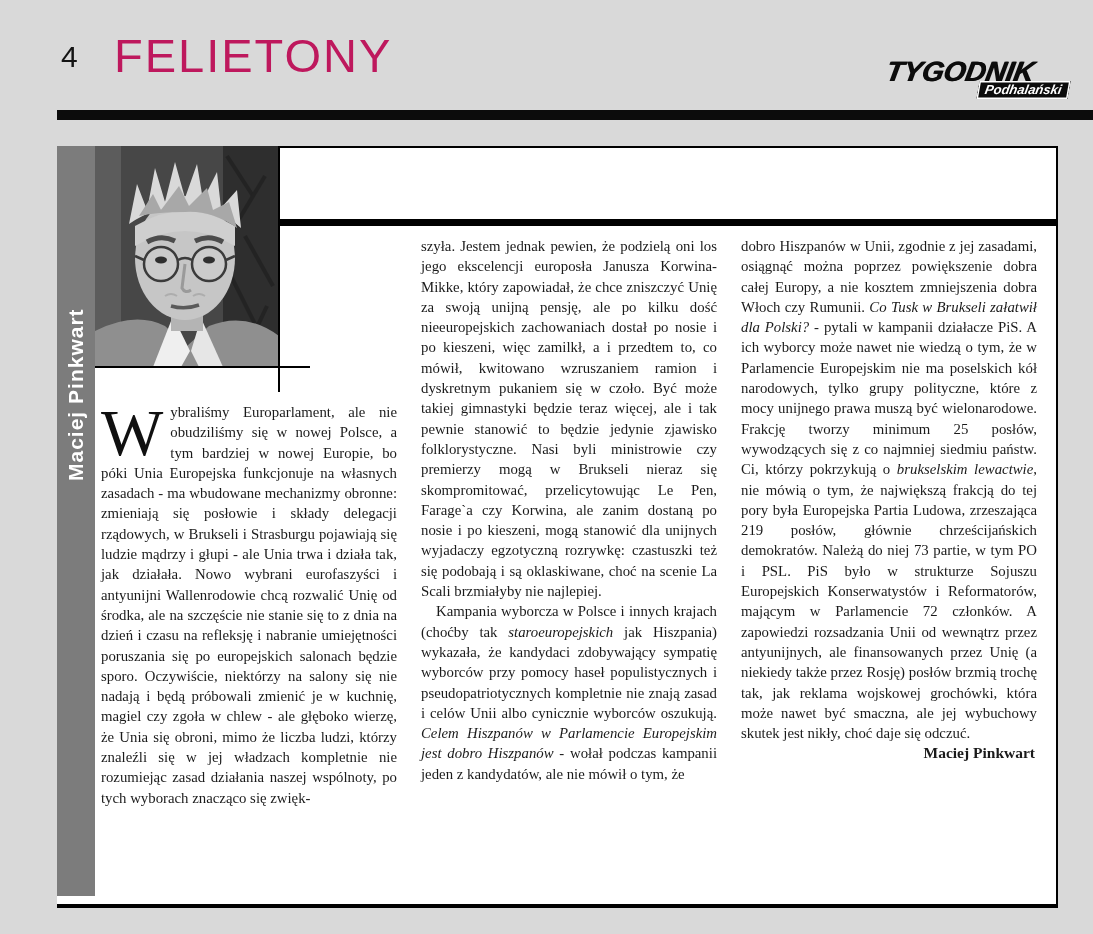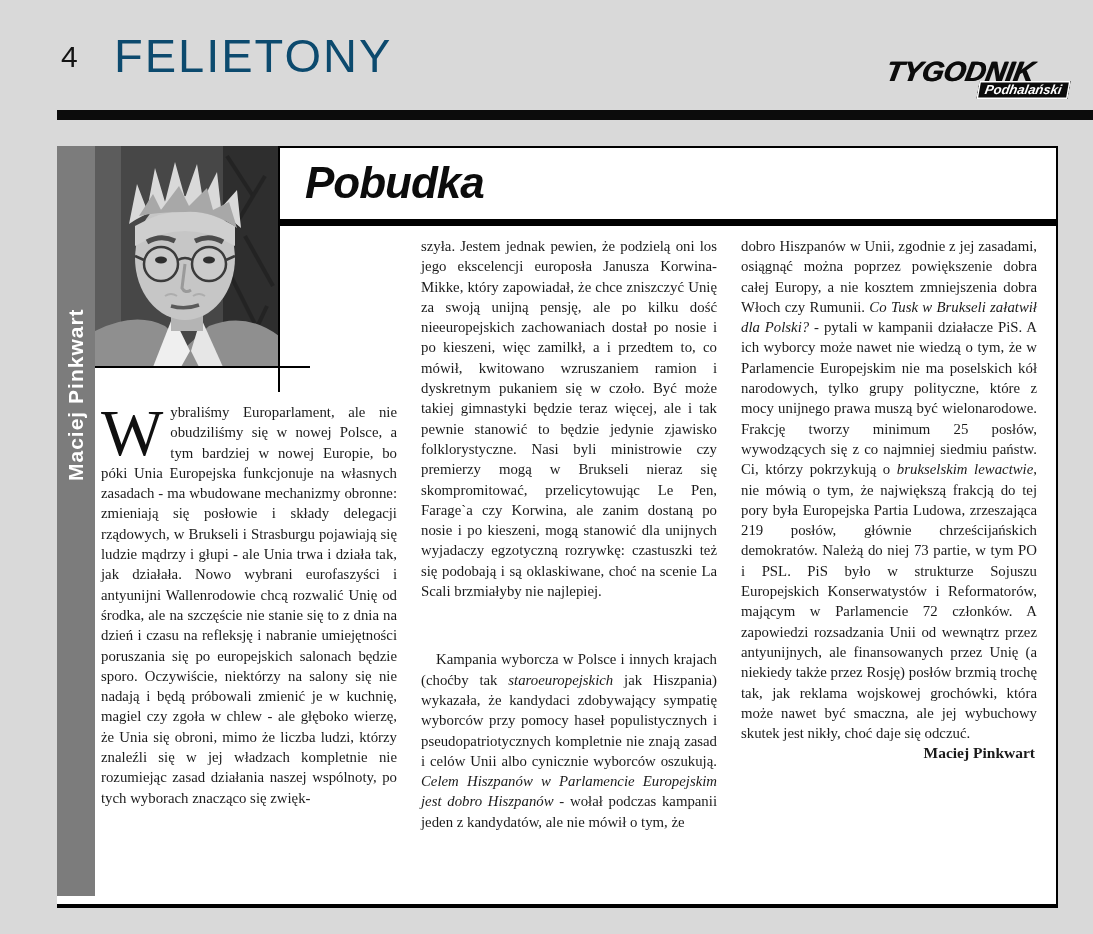--- a/index.html
+++ b/index.html
@@ -4,21 +4,21 @@
 <style>
   html,body{margin:0;padding:0;}
   body{
     width:1093px;height:934px;position:relative;
     background:#d9d9d9;
     font-family:"Liberation Sans",sans-serif;
     color:#161616;overflow:hidden;
   }
   
   .page-num{position:absolute;left:61px;top:40px;font-size:30px;font-weight:400;color:#141414;}
-  .section-title{position:absolute;left:114px;top:28px;font-size:47px;font-weight:400;letter-spacing:2px;color:#0c4a6e;}
+  .section-title{position:absolute;left:114px;top:28px;font-size:47px;font-weight:400;letter-spacing:2px;color:#be185d;}
   .top-bar{position:absolute;left:57px;top:110px;width:1036px;height:10px;background:#0c0c0c;}
   
   .logo{position:absolute;left:886px;top:56px;width:185px;height:50px;}
   .logo-main{
     position:absolute;left:0;top:0;font-size:28px;font-weight:900;font-style:italic;
     letter-spacing:0px;color:#0c0c0c;transform:skewX(-10deg);white-space:nowrap;
     text-shadow:1px 0 0 #0c0c0c;
   }
   .logo-sub{
     position:absolute;right:2px;top:25px;background:#0c0c0c;color:#ffffff;
@@ -44,21 +44,21 @@
   .rule-photo{position:absolute;left:38px;top:220px;width:215px;height:2px;background:#000;}
   .article-title{
     position:absolute;left:248px;top:12px;font-size:44px;font-weight:800;font-style:italic;
     letter-spacing:-1px;color:#0c0c0c;
   }
   .rule-title{position:absolute;left:222px;top:73px;right:0;height:7px;background:#000;}
   
   .cols{position:absolute;left:44px;top:90px;width:936px;display:flex;gap:24px;}
   .col{width:296px;font-size:14.8px;line-height:20.3px;text-align:justify;color:#1a1a1a;font-family:Liberation Serif, serif;}
   .col p{margin:0;}
-  .col p.indent{text-indent:15px;margin-top:48px;}
+  .col p.indent{text-indent:15px;}
   .col .it{font-style:italic;}
   .col--first{padding-top:166px;box-sizing:border-box;}
   .dropcap{
     float:left;font-size:66px;line-height:55px;font-weight:400;
     padding:3px 7px 0 0;color:#101010;
   }
   .signature{font-weight:700;text-align:right;font-size:15.5px;margin-top:1px;padding-right:2px;}
 </style>
 </head>
 <body>
@@ -121,21 +121,20 @@
       <path d="M76 160 Q90 164 104 159" stroke="#5a5a5a" stroke-width="3.5" fill="none"></path>
       <path d="M70 150 Q76 146 82 150" stroke="#adadad" stroke-width="2" fill="none"></path>
       <path d="M98 150 Q104 146 110 150" stroke="#adadad" stroke-width="2" fill="none"></path>
     </svg>
   </div>
 
   <div class="rule-top"></div>
   <div class="rule-vert"></div>
   <div class="rule-photo"></div>
 
-  <div class="article-title">Pobudka</div>
   <div class="rule-title"></div>
 
   <div class="cols">
     <div class="col col--first">
         <p><span class="dropcap">W</span><span>ybraliśmy Europarlament, ale nie obudziliśmy się w nowej Polsce, a tym bardziej w nowej Europie, bo póki Unia Europejska funkcjonuje na własnych zasadach - ma wbudowane mechanizmy obronne: zmieniają się posłowie i składy delegacji rządowych, w Brukseli i Strasburgu pojawiają się ludzie mądrzy i głupi - ale Unia trwa i działa tak, jak działała. Nowo wybrani eurofaszyści i antyunijni Wallenrodowie chcą rozwalić Unię od środka, ale na szczęście nie stanie się to z dnia na dzień i czasu na refleksję i nabranie umiejętności poruszania się po europejskich salonach będzie sporo. Oczywiście, niektórzy na salony się nie nadają i będą próbowali zmienić je w kuchnię, magiel czy zgoła w chlew - ale głęboko wierzę, że Unia się obroni, mimo że liczba ludzi, którzy znaleźli się w jej władzach kompletnie nie rozumiejąc zasad działania naszej wspólnoty, po tych wyborach znacząco się zwięk-</span></p>
       </div>
     <div class="col">
         <p><span>szyła. Jestem jednak pewien, że podzielą oni los jego ekscelencji europosła Janusza Korwina-Mikke, który zapowiadał, że chce zniszczyć Unię za swoją unijną pensję, ale po kilku dość nieeuropejskich zachowaniach dostał po nosie i po kieszeni, więc zamilkł, a i przedtem to, co mówił, kwitowano wzruszaniem ramion i dyskretnym pukaniem się w czoło. Być może takiej gimnastyki będzie teraz więcej, ale i tak pewnie stanowić to będzie jedynie zjawisko folklorystyczne. Nasi byli ministrowie czy premierzy mogą w Brukseli nieraz się skompromitować, przelicytowując Le Pen, Farage`a czy Korwina, ale zanim dostaną po nosie i po kieszeni, mogą stanowić dla unijnych wyjadaczy egzotyczną rozrywkę: czastuszki też się podobają i są oklaskiwane, choć na scenie La Scali brzmiałyby nie najlepiej.</span></p>
         <p class="indent"><span>Kampania wyborcza w Polsce i innych krajach (choćby tak </span><span class="it">staroeuropejskich</span><span> jak Hiszpania) wykazała, że kandydaci zdobywający sympatię wyborców przy pomocy haseł populistycznych i pseudopatriotycznych kompletnie nie znają zasad i celów Unii albo cynicznie wyborców oszukują. </span><span class="it">Celem Hiszpanów w Parlamencie Europejskim jest dobro Hiszpanów</span><span> - wołał podczas kampanii jeden z kandydatów, ale nie mówił o tym, że</span></p>
       </div>

